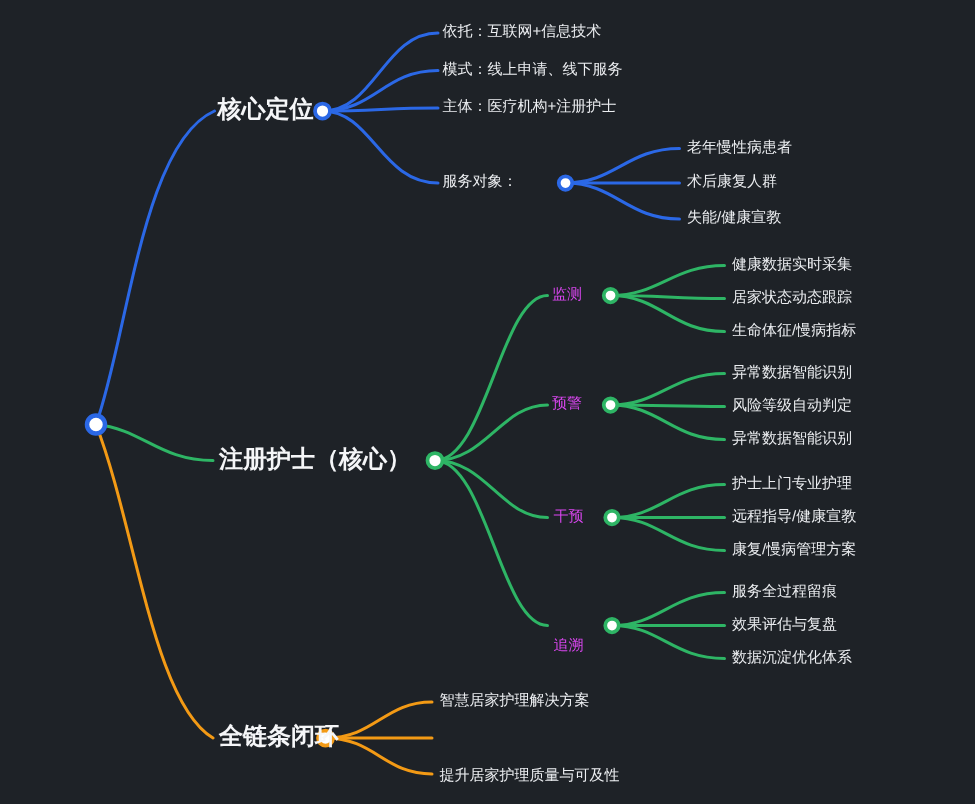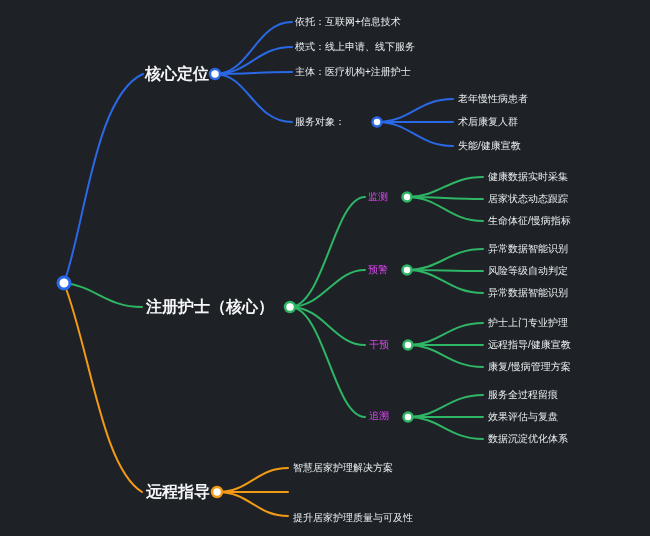--- a/index.html
+++ b/index.html
@@ -88,22 +88,22 @@
   <div class="node" style="left:488px;top:189px">居家状态动态跟踪</div>
   <div class="node" style="left:488px;top:211px">生命体征/慢病指标</div>
   <div class="node mid" style="left:368px;top:260px">预警</div>
   <div class="node" style="left:488px;top:239px">异常数据智能识别</div>
   <div class="node" style="left:488px;top:261px">风险等级自动判定</div>
   <div class="node" style="left:488px;top:283px">异常数据智能识别</div>
   <div class="node mid" style="left:369px;top:335px">干预</div>
   <div class="node" style="left:488px;top:313px">护士上门专业护理</div>
   <div class="node" style="left:488px;top:335px">远程指导/健康宣教</div>
   <div class="node" style="left:488px;top:357px">康复/慢病管理方案</div>
-  <div class="node mid" style="left:369px;top:406px">追溯</div>
+  <div class="node mid" style="left:369px;top:421px">追溯</div>
   <div class="node" style="left:488px;top:385px">服务全过程留痕</div>
   <div class="node" style="left:488px;top:407px">效果评估与复盘</div>
   <div class="node" style="left:488px;top:429px">数据沉淀优化体系</div>
 
-  <div class="node main" style="left:146px;top:481px">远程指导</div>
+  <div class="node main" style="left:146px;top:481px">全链条闭环</div>
   <div class="node" style="left:293px;top:458px">智慧居家护理解决方案</div>
   <div class="node" style="left:293px;top:508px">提升居家护理质量与可及性</div>
 
 </div>
 
 </body></html>

